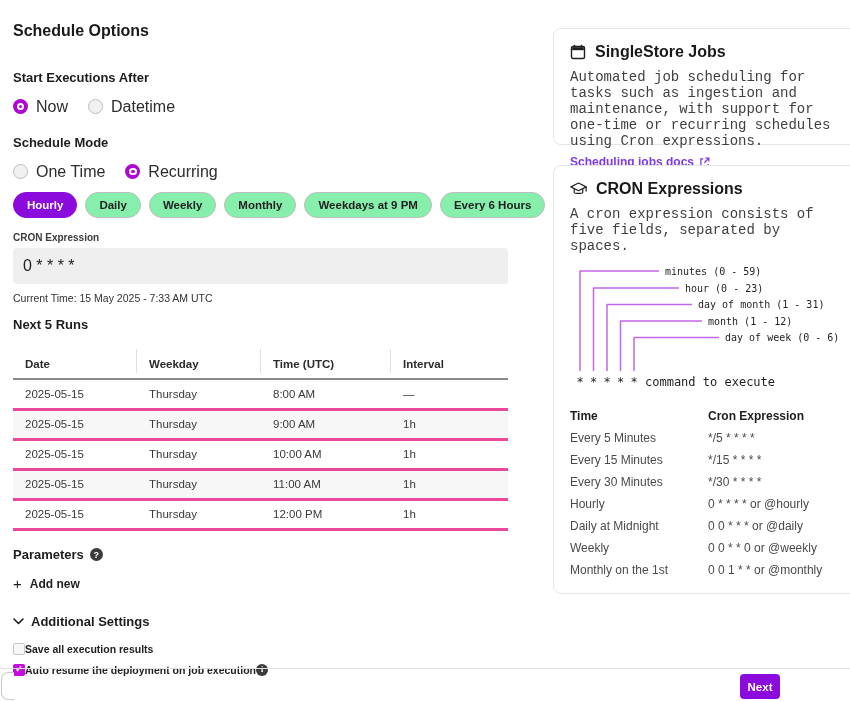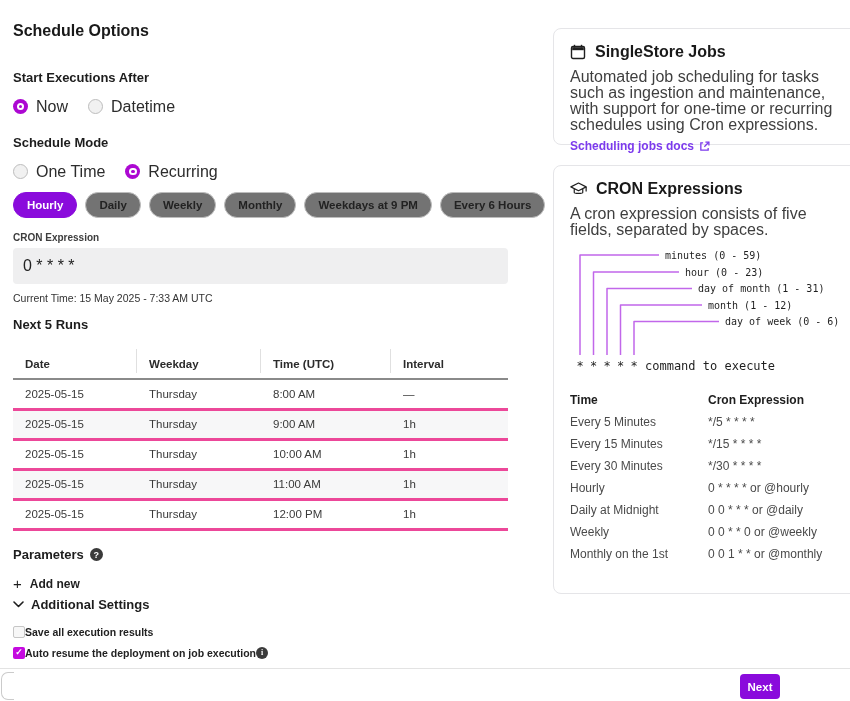--- a/index.html
+++ b/index.html
@@ -22,21 +22,21 @@
   .radio.on { background:#AC08D2; }
   .radio.on .ring { width:7.5px; height:7.5px; border-radius:50%; background:#fff; display:flex; align-items:center; justify-content:center; }
   .radio.on .dot { width:3.5px; height:3.5px; border-radius:50%; background:#AC08D2; }
   .radio.off { background:#f1f1f1; border:1.5px solid #bdbdbd; }
   .radio-label { margin-left:8px; font-size:16px; color:#2c2c2c; }
 
   .chips { margin-top:13px; display:flex; gap:8px; }
   .chip {
     height:26px; border-radius:13px; display:flex; align-items:center;
     padding:0 13px; font-size:11.5px; font-weight:700; color:#222;
-    background:#737373; border:1px solid #bdbdbd; cursor:pointer; white-space:nowrap;
+    background:#86efac; border:1px solid #bdbdbd; cursor:pointer; white-space:nowrap;
   }
   .chip.selected { background:#8A0BDC; border-color:#8A0BDC; color:#fff; }
 
   .field-label { margin-top:14px; font-size:10px; line-height:12px; font-weight:600; color:#3d3d3d; }
   .cron-input {
     margin-top:4px; width:495px; height:36px; background:#efeff0; border-radius:4px;
     display:flex; align-items:center; padding:0 10px; font-size:16px; color:#222; cursor:text;
   }
   .current-time { margin-top:8px; font-size:10.5px; line-height:13px; color:#333; }
 
@@ -59,21 +59,21 @@
   .q-icon, .i-icon {
     display:inline-flex; align-items:center; justify-content:center; border-radius:50%;
     background:#3a3a3a; color:#fff; font-weight:700; cursor:pointer; flex:0 0 auto;
   }
   .q-icon { width:13px; height:13px; font-size:9px; }
   .i-icon { width:12px; height:12px; font-size:8px; font-family:"Liberation Serif", serif; }
   .add-new { margin-top:14px; display:flex; align-items:center; gap:8px; cursor:pointer; width:fit-content; }
   .add-new .plus { font-size:15px; font-weight:400; color:#1f1f1f; line-height:14px; }
   .add-new .txt { font-size:12px; font-weight:700; color:#1f1f1f; }
 
-  .addl-h { margin-top:6px; display:flex; align-items:center; gap:7px; cursor:pointer; width:fit-content; }
+  .addl-h { margin-top:23px; display:flex; align-items:center; gap:7px; cursor:pointer; width:fit-content; }
   .chev { width:11px; height:7px; }
   .cb-row { display:flex; align-items:flex-end; gap:0; height:13px; cursor:pointer; width:fit-content; }
   .cb-row.first { margin-top:12px; }
   .cb-row.second { margin-top:8px; }
   .cb { width:12px; height:12px; border-radius:2px; flex:0 0 auto; display:flex; align-items:center; justify-content:center; }
   .cb.off { background:#f7f7f7; border:1.5px solid #c6c6c6; }
   .cb.on { background:#C40ADF; color:#fff; font-size:9px; line-height:9px; font-weight:700; }
   .cb-label { font-size:10.5px; font-weight:700; color:#222; }
 
   .footer-divider { position:absolute; left:0; top:668px; width:850px; height:1px; background:#e3e3e3; }
@@ -88,21 +88,21 @@
   }
 
   .card {
     position:absolute; left:553px; width:309px; background:#fff;
     border:1px solid #e5e5e8; border-radius:8px; padding:14px 16px;
   }
   .card-jobs { top:28px; height:117px; }
   .card-cron { top:165px; height:429px; }
   .card-head { display:flex; align-items:center; gap:9px; }
   .card-title { font-size:16px; font-weight:700; color:#191919; }
-  .card-p { margin-top:8px; font-size:16px; line-height:16px; color:#3f3f3f; }
+  .card-p { margin-top:8px; font-size:14px; line-height:16px; color:#3f3f3f;font-family:Liberation Mono, monospace; }
   .card-link { margin-top:6px; display:flex; align-items:center; gap:5px; width:fit-content; cursor:pointer; }
   .card-link .lnk { font-size:12px; font-weight:600; color:#7C3AED; }
 
   .diag { margin-top:7px; margin-left:-4px; display:block; }
   .diag text { font-family:"DejaVu Sans Mono", monospace; fill:#1f1f1f; }
   .diag .lbl { font-size:10px; }
   .diag .big { font-size:12px; }
   .diag polyline { fill:none; stroke:#c167ea; stroke-width:1.5; stroke-linejoin:round; }
 
   .presets-title { margin-top:15px; font-size:13px; font-weight:700; color:#1d1d1d; }

